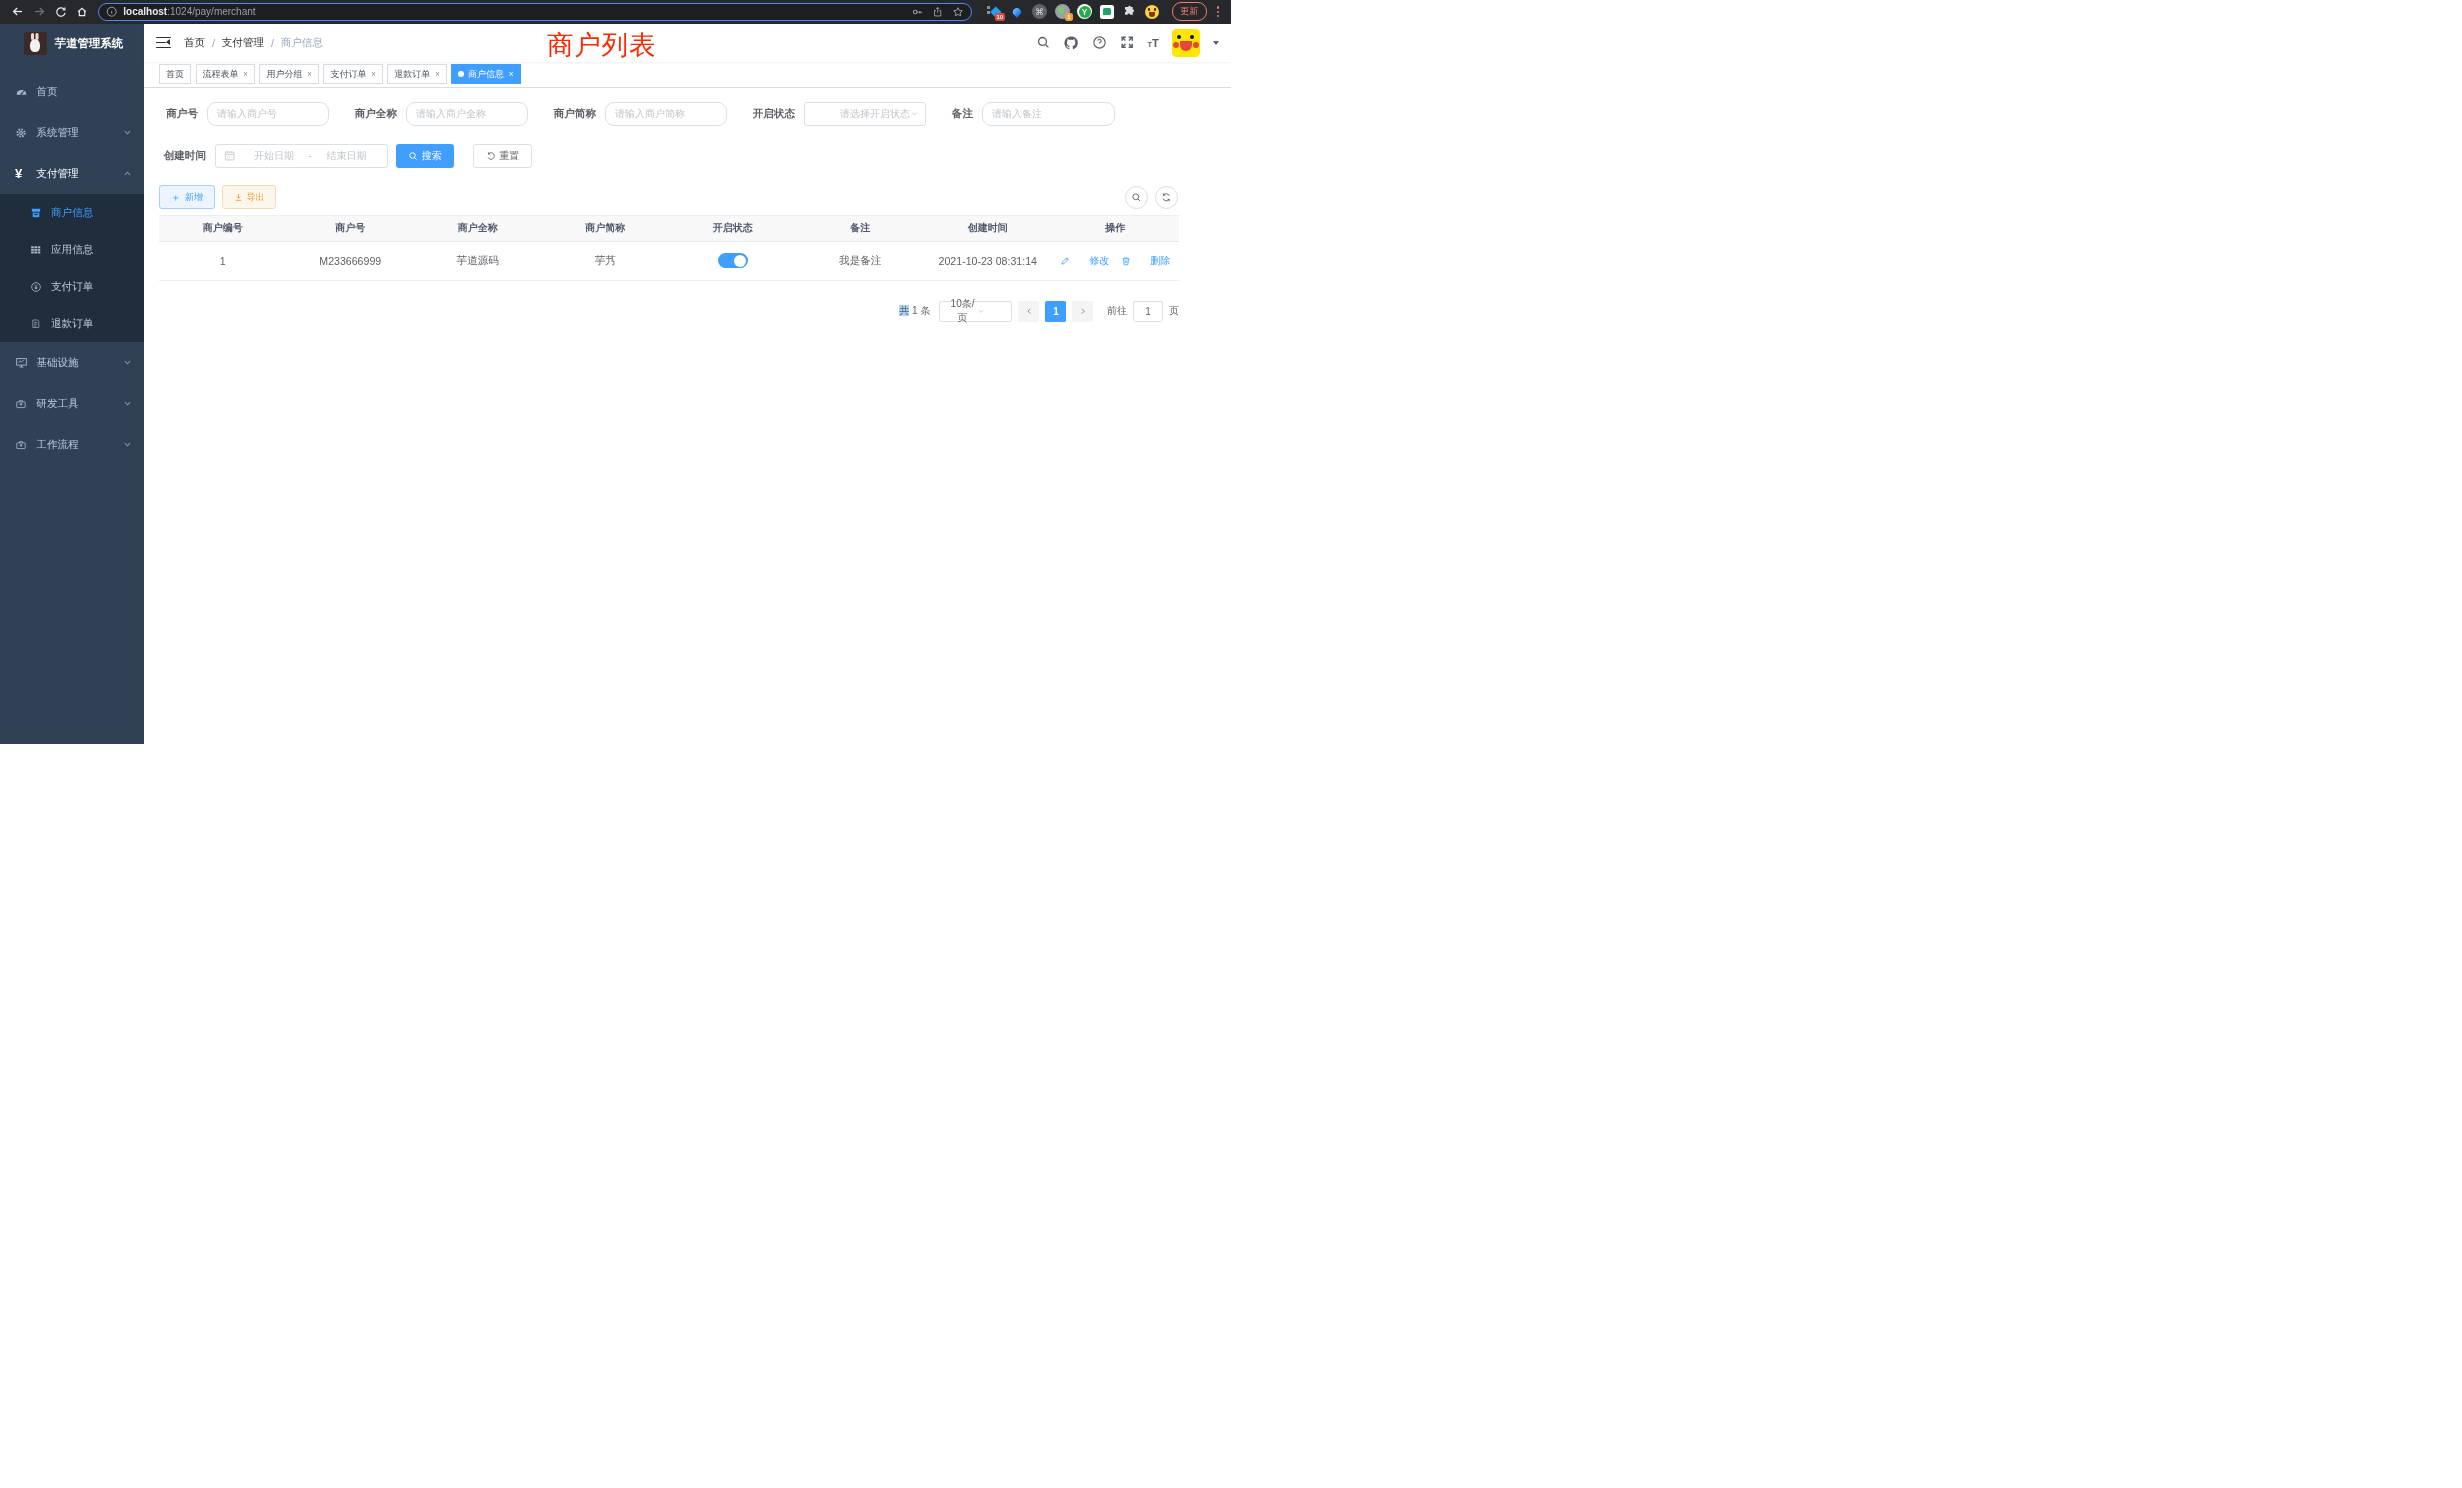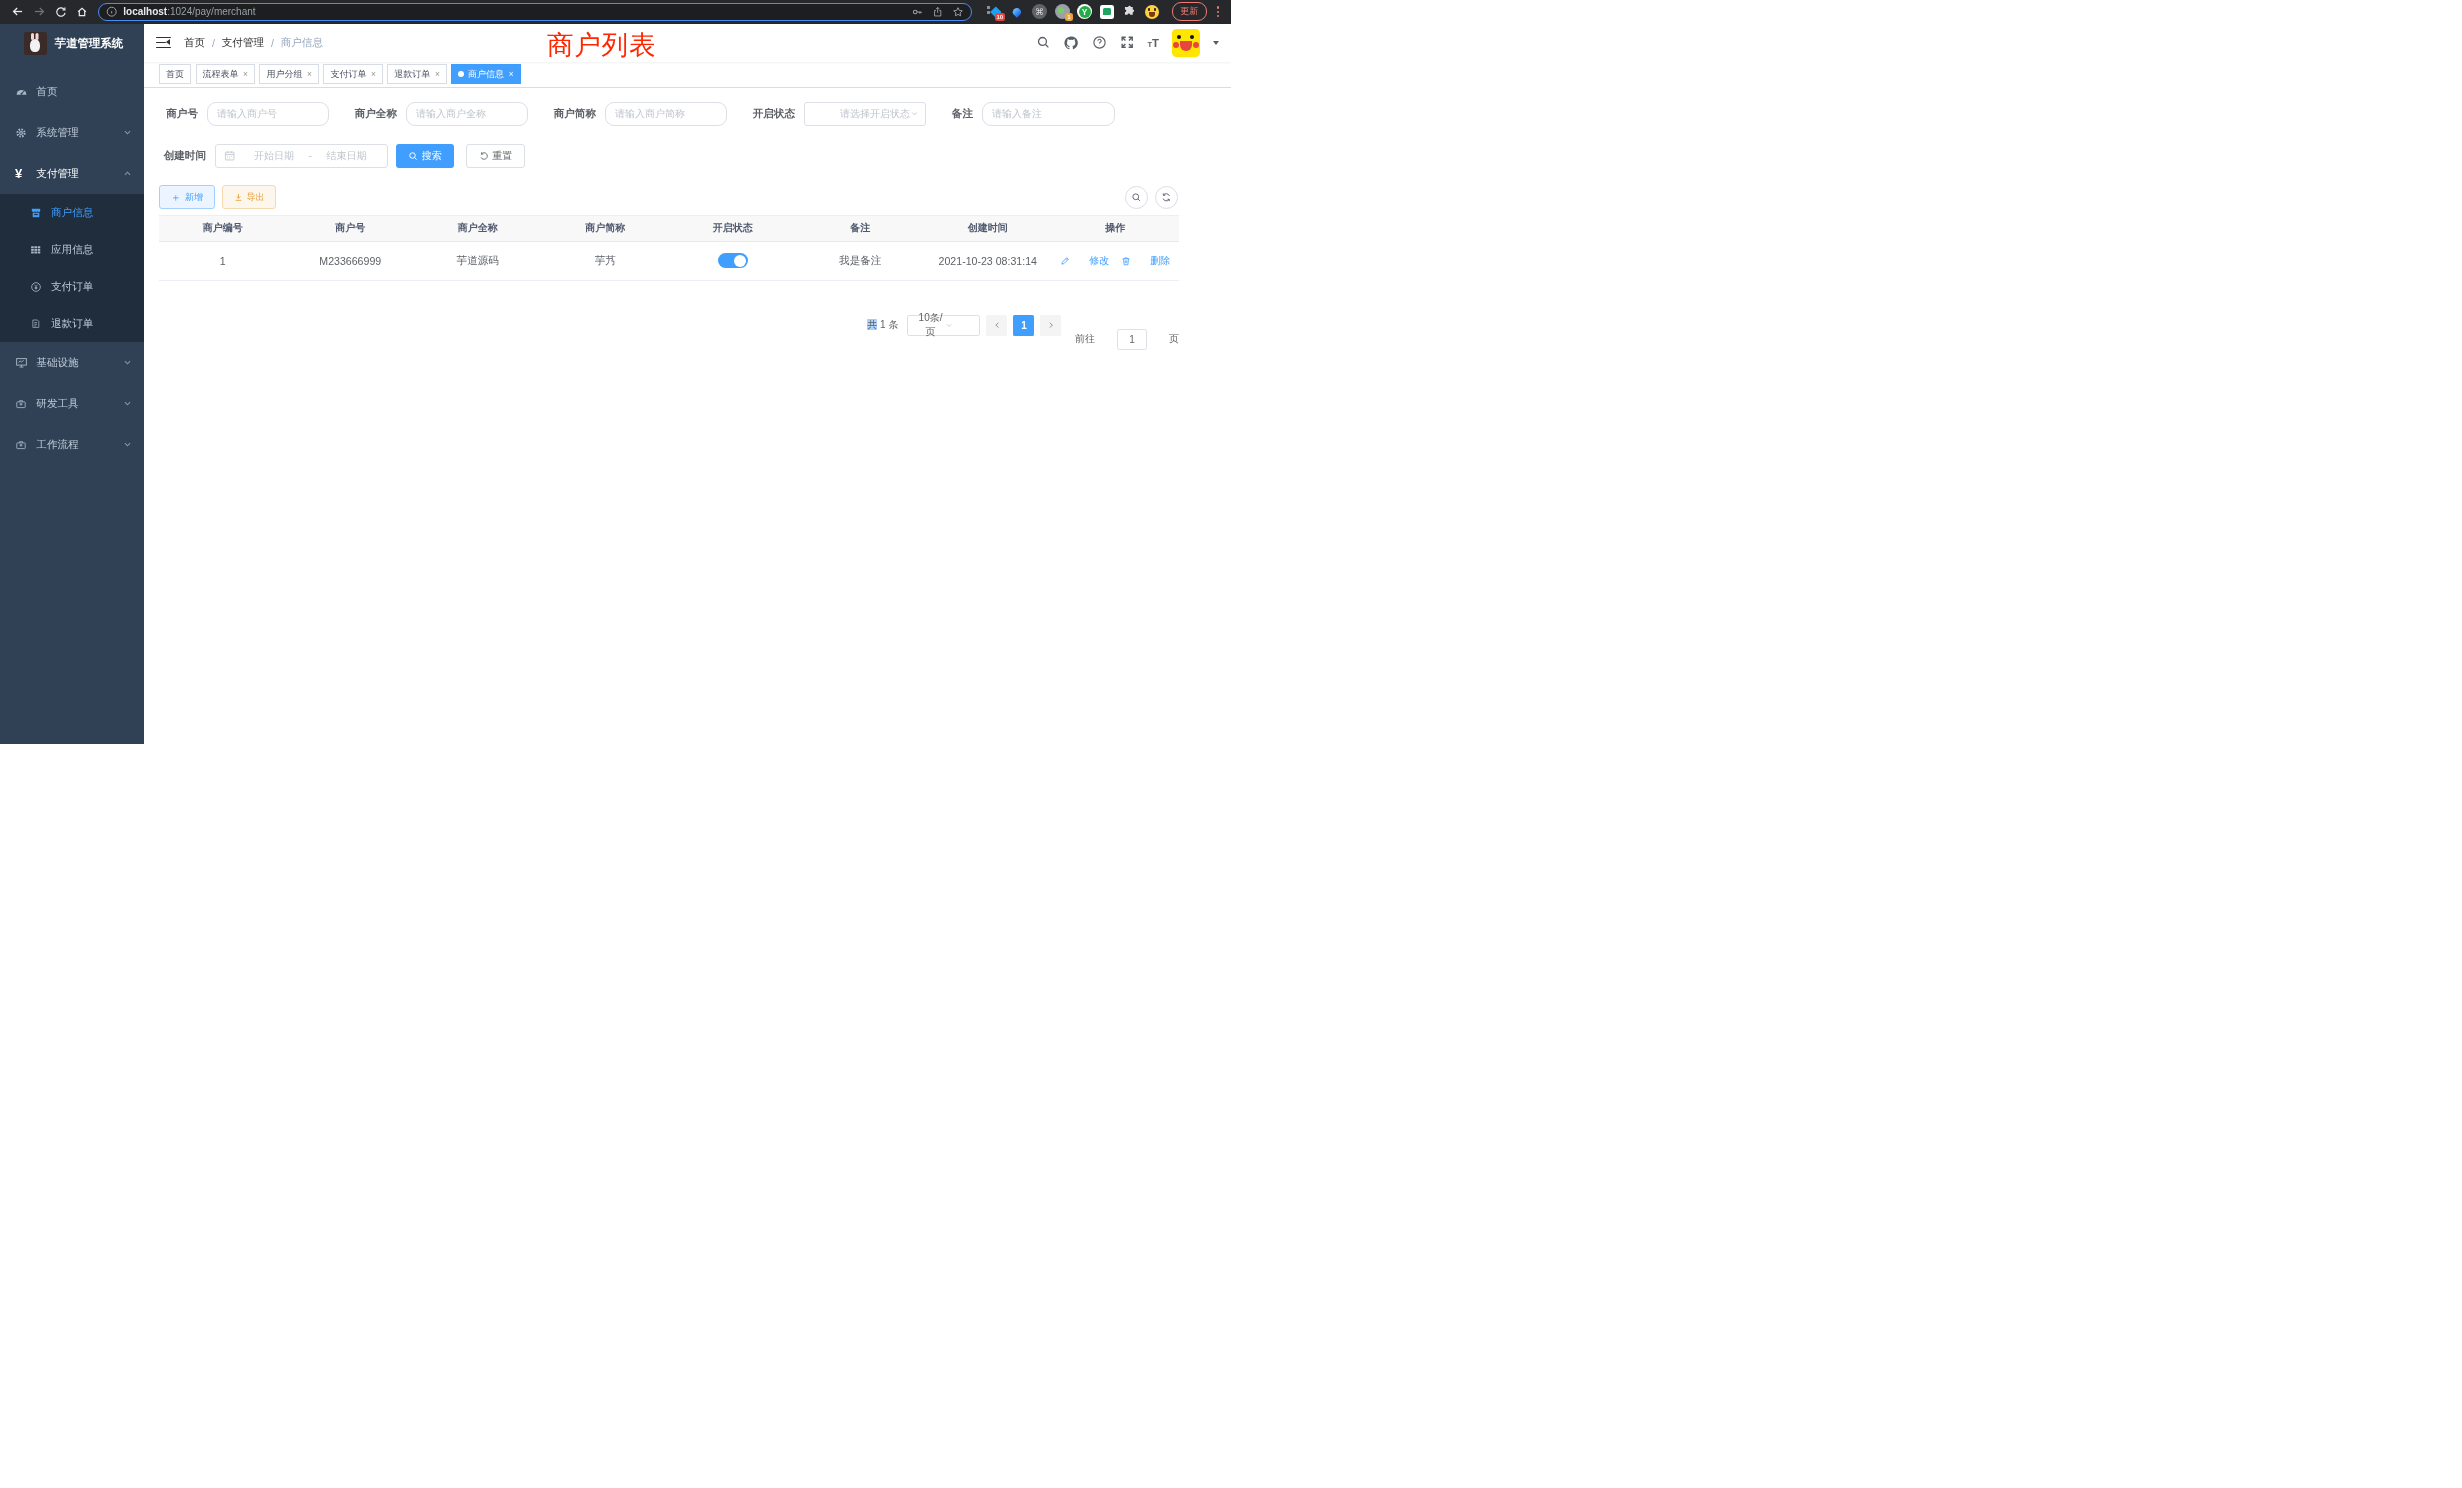--- a/index.html
+++ b/index.html
@@ -114,21 +114,21 @@
   .sel .ph { flex:1; }
   .sel .chev { color:#c0c4cc; }
   .range { width:173px; height:24px; border:0.8px solid #dcdfe6; border-radius:3px; display:flex; align-items:center;
     padding:0 7.6px; color:#bfc4cc; font-size:10px; background:#fff; cursor:pointer; }
   .range .cal { color:#c0c4cc; margin-right:6px; }
   .range span.d { flex:1; text-align:center; }
   .range .sep { color:#bfc4cc; padding:0 1.5px; }
   .btn { height:24px; border-radius:3px; font-size:10px; display:inline-flex; align-items:center; justify-content:center;
     gap:3.8px; cursor:pointer; border:0.8px solid transparent; padding:0 11.4px; }
   .btn-primary { background:#409eff; color:#fff; margin-left:7.6px; }
-  .btn-plain { background:#fff; border-color:#dcdfe6; color:#606266; margin-left:12px;text-align:center; }
+  .btn-plain { background:#fff; border-color:#dcdfe6; color:#606266; margin-left:19px;text-align:center; }
   .toolbar { display:flex; align-items:center; margin-top:17.4px; }
   .btn-mini { height:23.5px; font-size:9px; padding:0 10.6px; border-radius:3px; display:inline-flex; align-items:center; gap:3.8px; cursor:pointer; }
   .btn-add { background:#ecf5ff; border:0.8px solid #a3d0fd; color:#409eff; }
   .btn-export { background:#fdf6ec; border:0.8px solid #f5dab1; color:#e6a23c; margin-left:7.6px;text-align:right; }
   .tool-right { margin-left:auto; display:flex; gap:6.8px; margin-right:38px; }
   .circ { width:23px; height:23px; border-radius:50%; border:0.8px solid #dcdee2; color:#515a6e; display:flex;
     align-items:center; justify-content:center; cursor:pointer; background:#fff; }
 
   
   table.grid { width:1020px; border-collapse:collapse; table-layout:fixed; margin-top:6px; }
@@ -144,21 +144,21 @@
   .pager { width:1020px; display:flex; align-items:center; justify-content:flex-end; margin-top:20px; font-size:10px; color:#606266; }
   .pg-total { margin-right:9px; }
   .pg-total .hl { background:#add3fb; }
   .pg-size { width:73px; height:21px; border:0.8px solid #dcdfe6; border-radius:2.3px; display:flex; align-items:center;
     padding:0 5.3px 0 7.6px; color:#606266; cursor:pointer; background:#fff; }
   .pg-size span { flex:1; text-align:center; }
   .pg-size .chev { color:#c0c4cc; }
   .pg-btn { min-width:21px; height:21px; border-radius:1.5px; background:#f4f4f5; color:#808695; display:flex;
     align-items:center; justify-content:center; cursor:pointer; margin-left:6px; }
   .pg-btn.cur { background:#409eff; color:#fff; font-weight:700; margin:0 6px; }
-  .pg-goto { display:flex; align-items:center; margin-left:13.6px; gap:22px;margin-top:28px; }
+  .pg-goto { display:flex; align-items:center; margin-left:13.6px; gap:6px; }
   .pg-goto input { width:30px; height:21px; border:0.8px solid #dcdfe6; border-radius:2.3px; text-align:center; font-size:10px; color:#606266; }
 
   
   .annotation { position:absolute; left:547px; top:26.5px; font-size:26.5px; color:#ff2600; letter-spacing:0.8px; z-index:50; white-space:nowrap; }
 </style>
 </head>
 <body>
 
 <div class="chrome">
   <div class="nav-btn">

